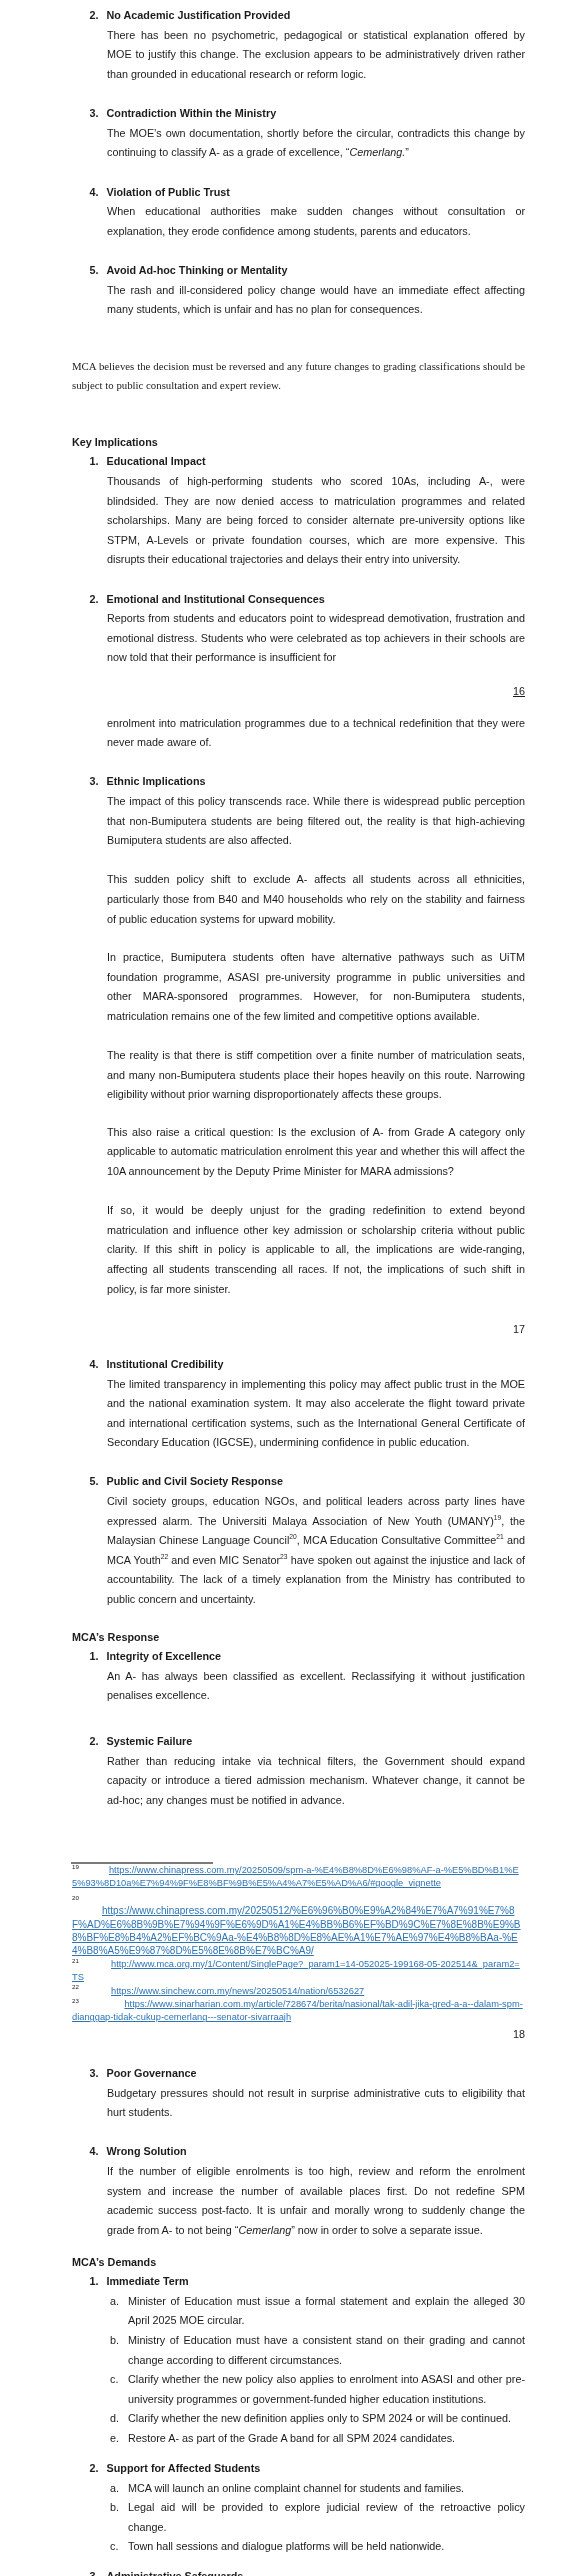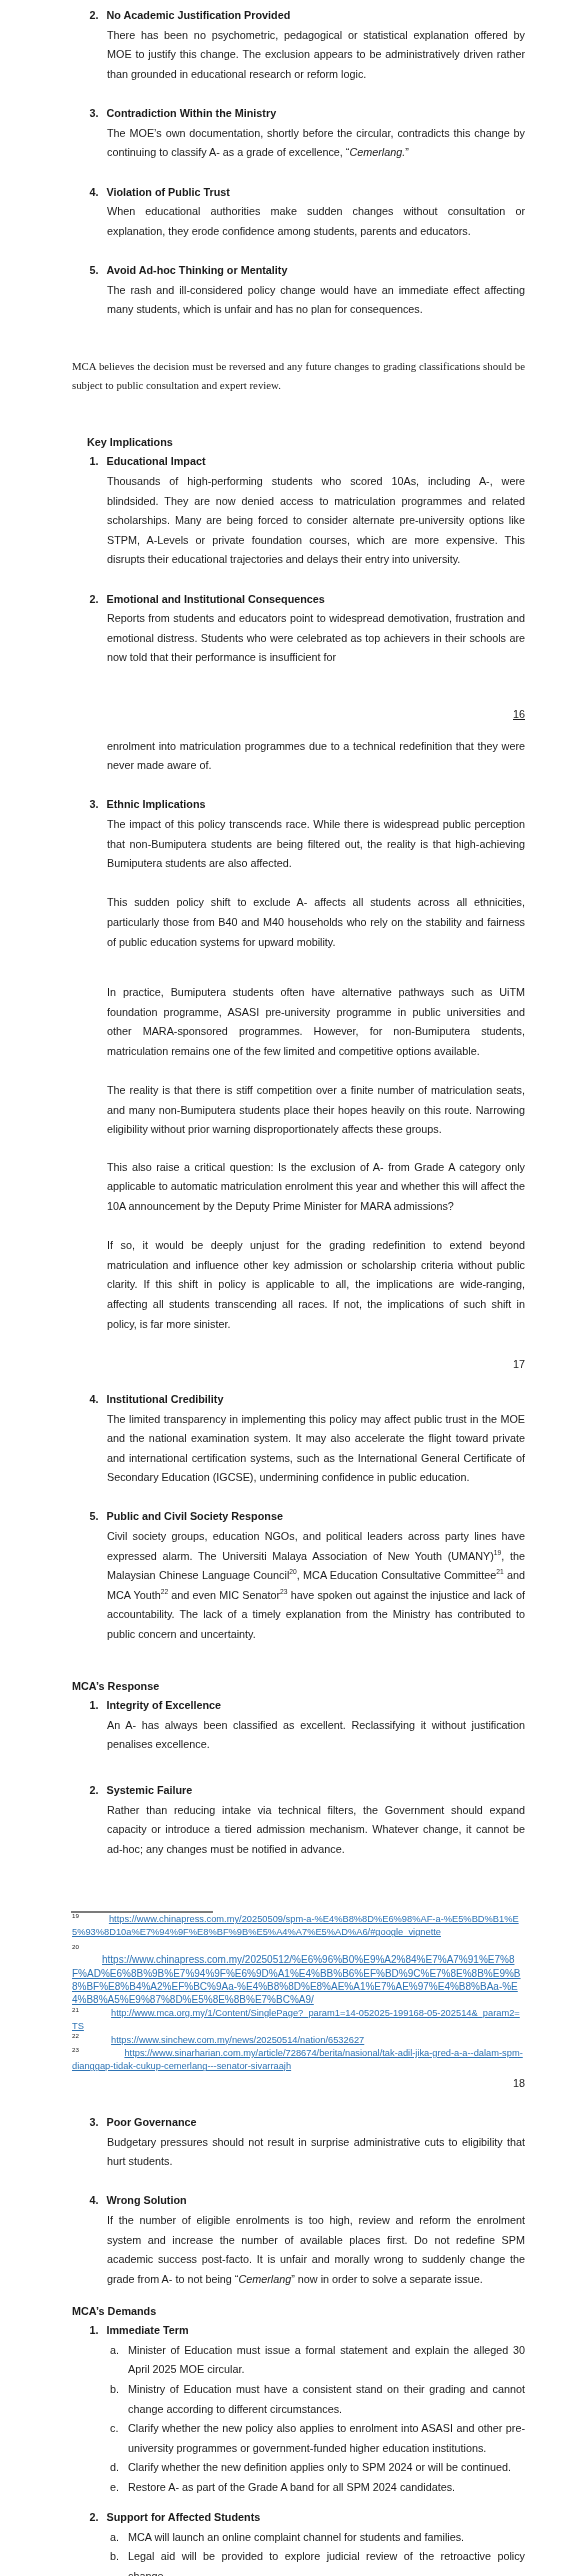--- a/index.html
+++ b/index.html
@@ -55,55 +55,55 @@
         <span class="num">4.</span>
         <span class="txt">Violation of Public Trust</span>
       </div>
       <div class="blk body">When educational authorities make sudden changes without consultation or explanation, they erode confidence among students, parents and educators.</div>
       <div class="blk numh" style="margin-top: 19.6px;">
         <span class="num">5.</span>
         <span class="txt">Avoid Ad-hoc Thinking or Mentality</span>
       </div>
       <div class="blk body">The rash and ill-considered policy change would have an immediate effect affecting many students, which is unfair and has no plan for consequences.</div>
       <div class="blk para" style="margin-top: 37px;">MCA believes the decision must be reversed and any future changes to grading classifications should be subject to public consultation and expert review.</div>
-      <div class="blk sect" style="margin-top: 37px; margin-left: 15px;">Key Implications</div>
+      <div class="blk sect" style="margin-top: 37px;">Key Implications</div>
       <div class="blk numh">
         <span class="num">1.</span>
         <span class="txt">Educational Impact</span>
       </div>
       <div class="blk body">Thousands of high-performing students who scored 10As, including A-, were blindsided. They are now denied access to matriculation programmes and related scholarships. Many are being forced to consider alternate pre-university options like STPM, A-Levels or private foundation courses, which are more expensive. This disrupts their educational trajectories and delays their entry into university.</div>
       <div class="blk numh" style="margin-top: 19.6px;">
         <span class="num">2.</span>
         <span class="txt">Emotional and Institutional Consequences</span>
       </div>
       <div class="blk body">Reports from students and educators point to widespread demotivation, frustration and emotional distress. Students who were celebrated as top achievers in their schools are now told that their performance is insufficient for</div>
-      <div class="blk pagenum" style="margin-top: 37px; text-decoration: underline;">16</div>
+      <div class="blk pagenum" style="margin-top: 14px; text-decoration: underline;">16</div>
       <div class="blk body" style="margin-top: 12px;">enrolment into matriculation programmes due to a technical redefinition that they were never made aware of.</div>
       <div class="blk numh" style="margin-top: 19.6px;">
         <span class="num">3.</span>
         <span class="txt">Ethnic Implications</span>
       </div>
       <div class="blk body">The impact of this policy transcends race. While there is widespread public perception that non-Bumiputera students are being filtered out, the reality is that high-achieving Bumiputera students are also affected.</div>
       <div class="blk body" style="margin-top: 19.6px;">This sudden policy shift to exclude A- affects all students across all ethnicities, particularly those from B40 and M40 households who rely on the stability and fairness of public education systems for upward mobility.</div>
-      <div class="blk body" style="margin-top: 31px;">In practice, Bumiputera students often have alternative pathways such as UiTM foundation programme, ASASI pre-university programme in public universities and other MARA-sponsored programmes. However, for non-Bumiputera students, matriculation remains one of the few limited and competitive options available.</div>
+      <div class="blk body" style="margin-top: 19px;">In practice, Bumiputera students often have alternative pathways such as UiTM foundation programme, ASASI pre-university programme in public universities and other MARA-sponsored programmes. However, for non-Bumiputera students, matriculation remains one of the few limited and competitive options available.</div>
       <div class="blk body" style="margin-top: 19.6px;">The reality is that there is stiff competition over a finite number of matriculation seats, and many non-Bumiputera students place their hopes heavily on this route. Narrowing eligibility without prior warning disproportionately affects these groups.</div>
       <div class="blk body" style="margin-top: 18px;">This also raise a critical question: Is the exclusion of A- from Grade A category only applicable to automatic matriculation enrolment this year and whether this will affect the 10A announcement by the Deputy Prime Minister for MARA admissions?</div>
       <div class="blk body" style="margin-top: 19.6px;">If so, it would be deeply unjust for the grading redefinition to extend beyond matriculation and influence other key admission or scholarship criteria without public clarity. If this shift in policy is applicable to all, the implications are wide-ranging, affecting all students transcending all races. If not, the implications of such shift in policy, is far more sinister.</div>
       <div class="blk pagenum" style="margin-top: 20.6px;">17</div>
       <div class="blk numh" style="margin-top: 15.5px;">
         <span class="num">4.</span>
         <span class="txt">Institutional Credibility</span>
       </div>
       <div class="blk body">The limited transparency in implementing this policy may affect public trust in the MOE and the national examination system. It may also accelerate the flight toward private and international certification systems, such as the International General Certificate of Secondary Education (IGCSE), undermining confidence in public education.</div>
       <div class="blk numh" style="margin-top: 19.6px;">
         <span class="num">5.</span>
         <span class="txt">Public and Civil Society Response</span>
       </div>
       <div class="blk body"><span>Civil society groups, education NGOs, and political leaders across party lines have expressed alarm. The Universiti Malaya Association of New Youth (UMANY)</span><span class="bsup">19</span><span>, the Malaysian Chinese Language Council</span><span class="bsup">20</span><span>, MCA Education Consultative Committee</span><span class="bsup">21</span><span> and MCA Youth</span><span class="bsup">22</span><span> and even MIC Senator</span><span class="bsup">23</span><span> have spoken out against the injustice and lack of accountability. The lack of a timely explanation from the Ministry has contributed to public concern and uncertainty.</span></div>
-      <div class="blk sect" style="margin-top: 32px;">MCA’s Response</div>
+      <div class="blk sect" style="margin-top: 18px;">MCA’s Response</div>
       <div class="blk numh">
         <span class="num">1.</span>
         <span class="txt">Integrity of Excellence</span>
       </div>
       <div class="blk body">An A- has always been classified as excellent. Reclassifying it without justification penalises excellence.</div>
       <div class="blk numh" style="margin-top: 26px;">
         <span class="num">2.</span>
         <span class="txt">Systemic Failure</span>
       </div>
       <div class="blk body">Rather than reducing intake via technical filters, the Government should expand capacity or introduce a tiered admission mechanism. Whatever change, it cannot be ad-hoc; any changes must be notified in advance.</div>

